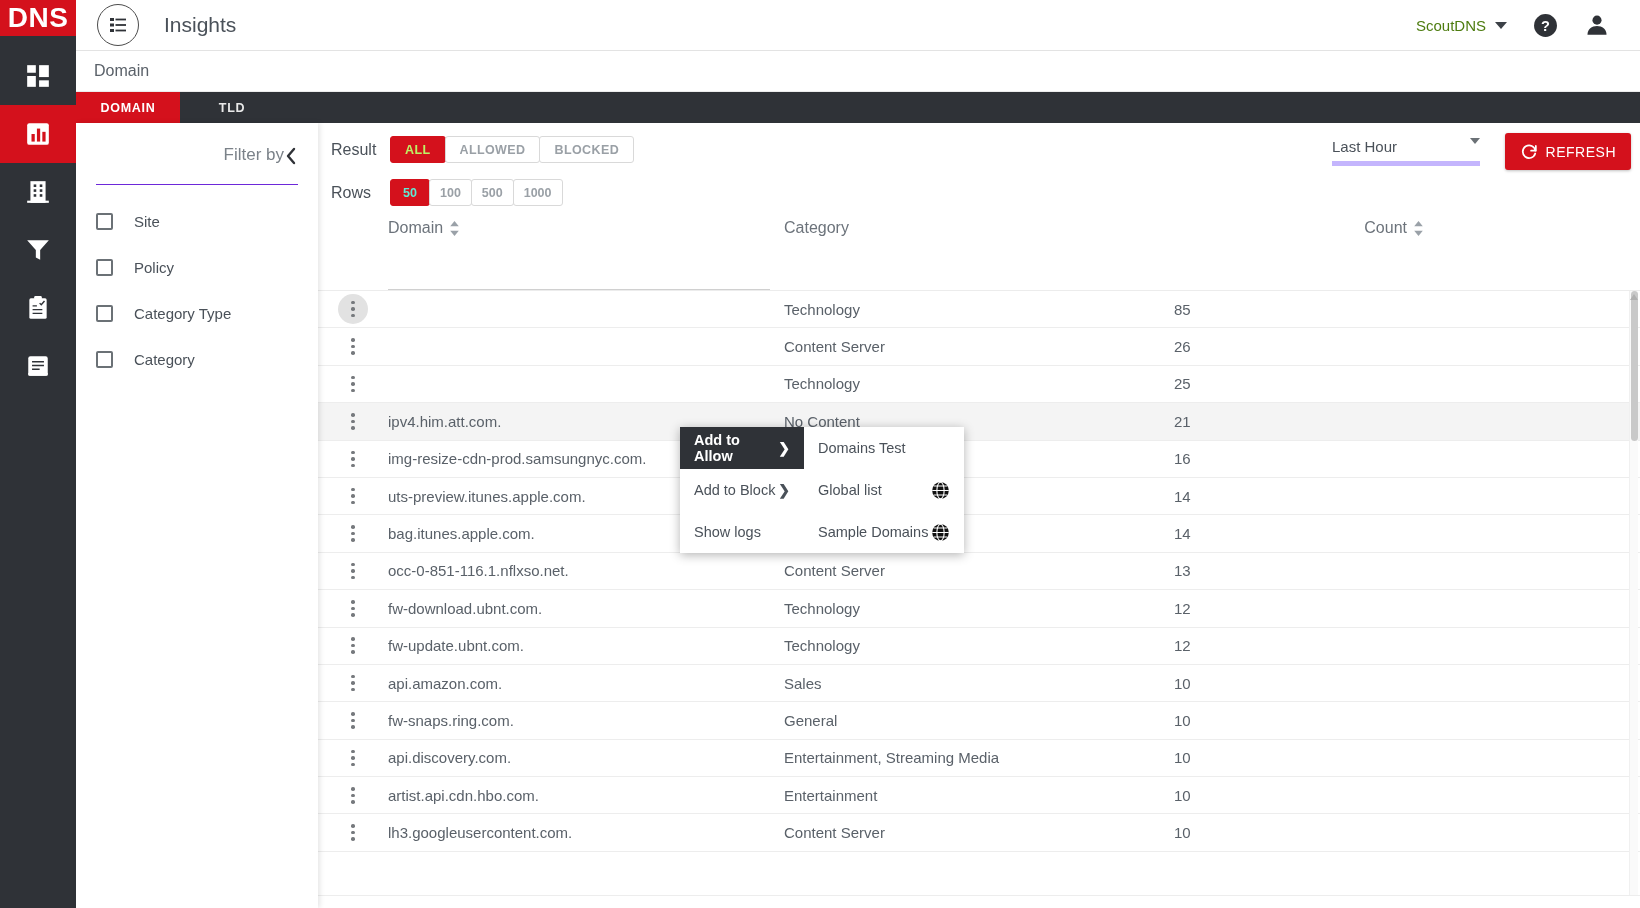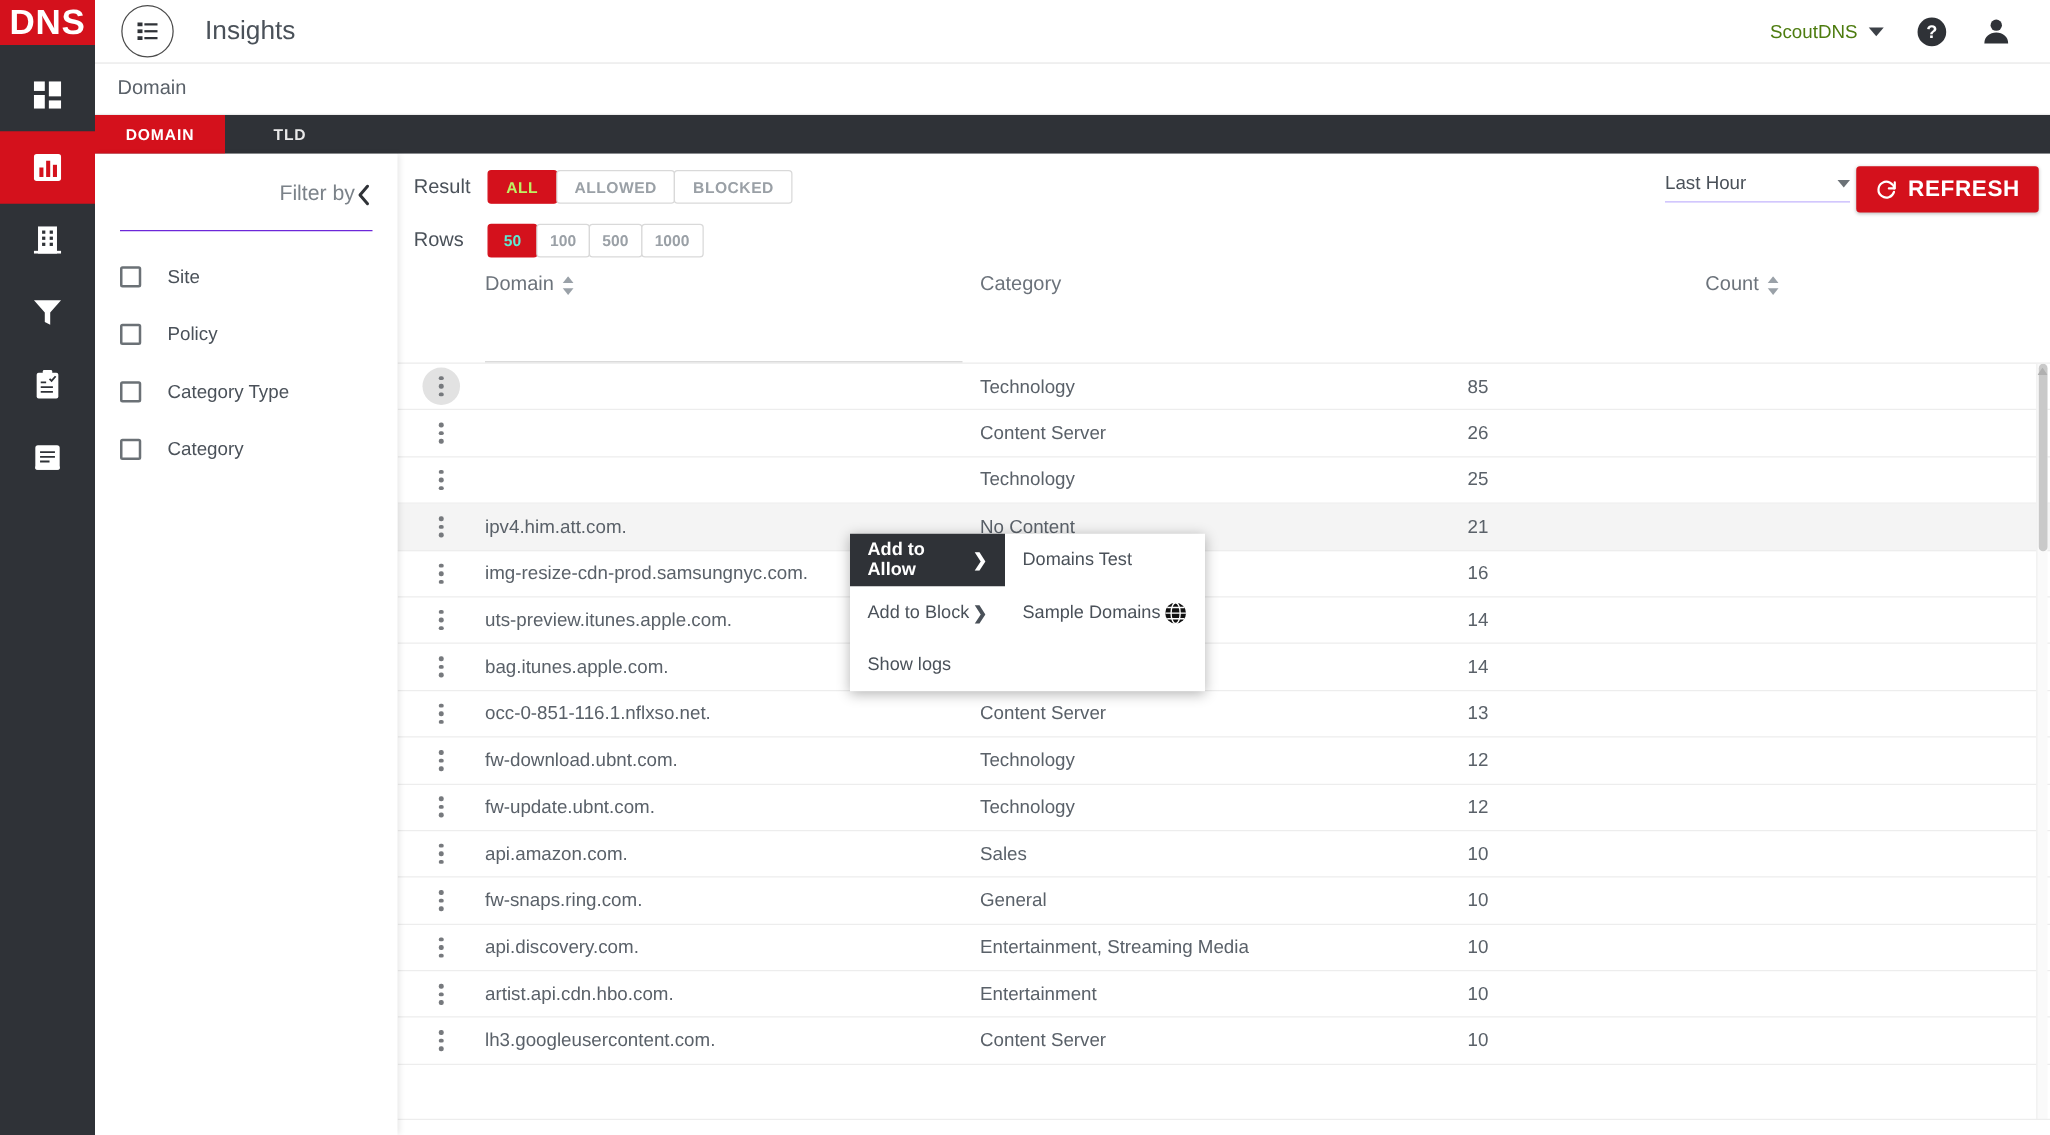--- a/index.html
+++ b/index.html
@@ -151,35 +151,35 @@
   }
   .seg.small button.on {
     background: #d4111c; border-color: #d4111c; color: #5eead4;
   }
 
   .rangebox {
     position: absolute; right: 160px; top: 15px;
     width: 148px;
   }
   .range-sel {
-    display: flex; align-items: center; justify-content: space-between;
-    border-bottom: 1px solid #c4b5fd; padding-bottom: 6px;
+    display: flex; align-items: flex-start; justify-content: space-between;
+    border-bottom: 5px solid #c4b5fd; padding-bottom: 6px;
     cursor: pointer;
   }
   .range-sel span { font-size: 15px; color: #4a5159; }
   .tri-dn {
     width: 0; height: 0;
     border-left: 5px solid transparent; border-right: 5px solid transparent;
     border-top: 6px solid #6b7176;
   }
   .refresh {
     position: absolute; right: 9px; top: 10px;
     height: 37px; padding: 0 15px;
     background: #d4111c; border: none; border-radius: 3px;
-    color: #fff; font-size: 18px; font-weight: bold; letter-spacing: 0.5px;
+    color: #fff; font-size: 14px; font-weight: normal; letter-spacing: 0.5px;
     display: flex; align-items: center; gap: 7px;
     cursor: pointer; font-family: "Liberation Sans", sans-serif;
     box-shadow: 0 1px 3px rgba(0,0,0,0.25);
   }
 
   
   .tablewrap { position: absolute; left: 0; top: 85px; width: 1322px; }
   .thead { display: flex; align-items: center; height: 40px; }
   .th { font-size: 16px; color: #6c737b; display: flex; align-items: center; gap: 6px; }
   .th.sortable { cursor: pointer; }
@@ -678,20 +678,30 @@
         </div>
         <div class="ctx-item">
           <span>Show logs</span>
         </div>
       </div>
       <div class="ctx-col2">
         <div class="ctx-item">
           <span>Domains Test</span>
         </div>
         <div class="ctx-item">
+          <span>Global list</span>
+          <svg class="globe" width="19" height="19" viewBox="0 0 24 24">
+            <circle cx="12" cy="12" r="10.5" fill="#111"></circle>
+            <g stroke="#fff" stroke-width="1.4" fill="none">
+              <ellipse cx="12" cy="12" rx="4.6" ry="10.5"></ellipse>
+              <path d="M1.5 12 H22.5 M3.5 6.3 H20.5 M3.5 17.7 H20.5"></path>
+            </g>
+          </svg>
+        </div>
+        <div class="ctx-item">
           <span>Sample Domains</span>
           <svg class="globe" width="19" height="19" viewBox="0 0 24 24">
             <circle cx="12" cy="12" r="10.5" fill="#111"></circle>
             <g stroke="#fff" stroke-width="1.4" fill="none">
               <ellipse cx="12" cy="12" rx="4.6" ry="10.5"></ellipse>
               <path d="M1.5 12 H22.5 M3.5 6.3 H20.5 M3.5 17.7 H20.5"></path>
             </g>
           </svg>
         </div>
       </div>

